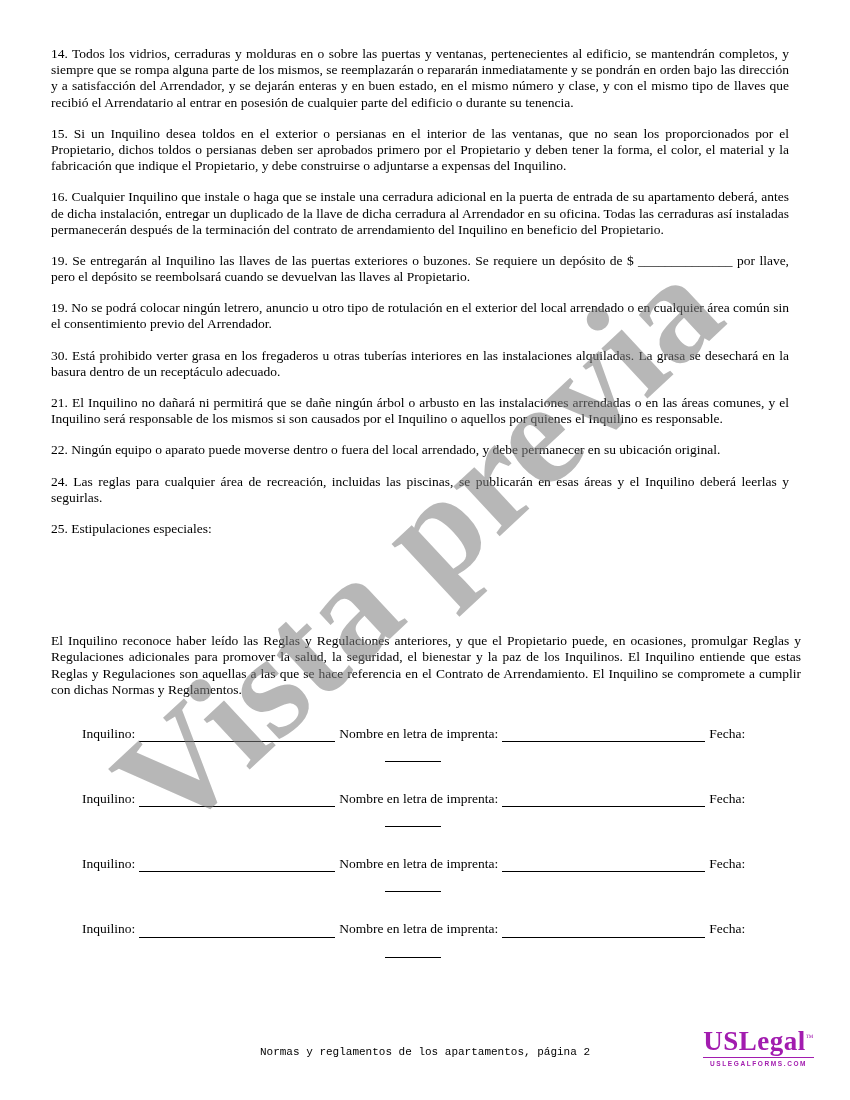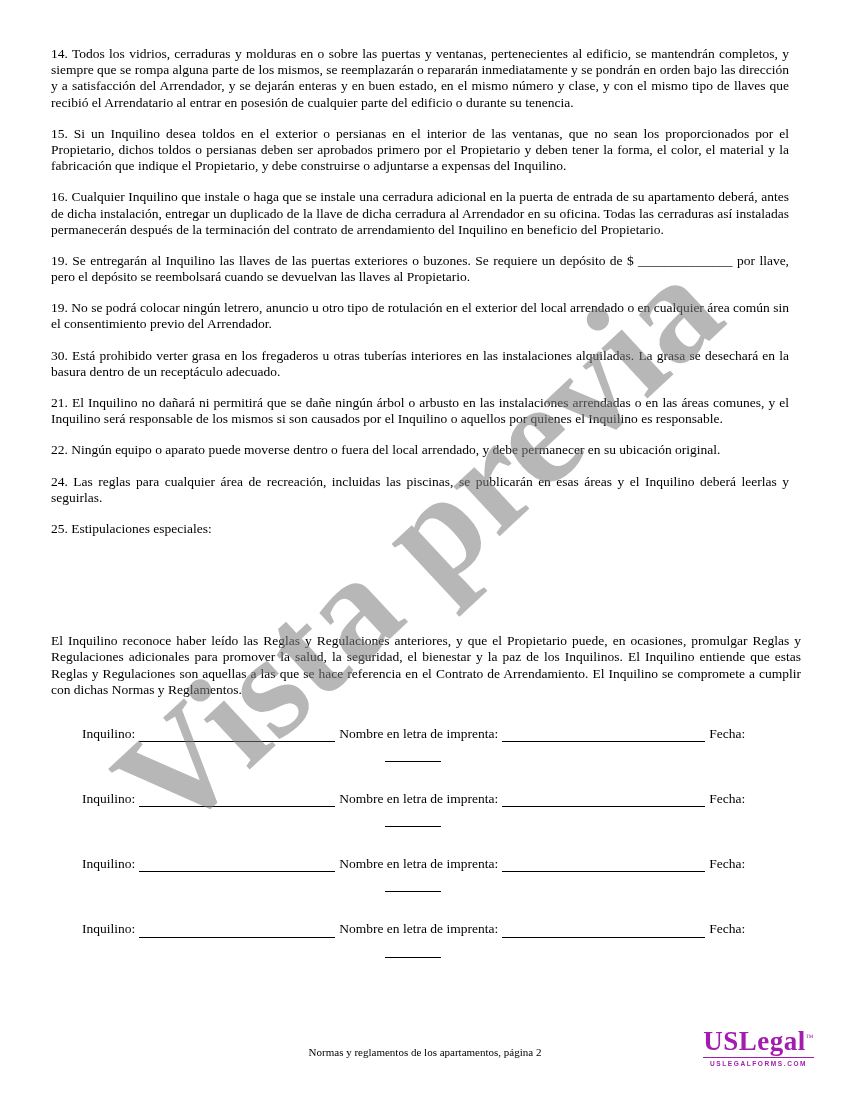--- a/index.html
+++ b/index.html
@@ -71,21 +71,21 @@
   .date-line   { width: 56px; margin-left: 303px; margin-top: 5px; }
   .sig-row2 {
     height: 18px;
   }
   .footer-title {
     position: absolute;
     left: 0;
     right: 0;
     top: 1046px;
     text-align: center;
-    font-family: Liberation Serif, serif;
+    font-family: Liberation Mono, monospace;
     font-size: 11px;
     color: #000000;
   }
   .brand {
     position: absolute;
     right: 36px;
     top: 1028px;
     text-align: center;
     z-index: 6;
   }

